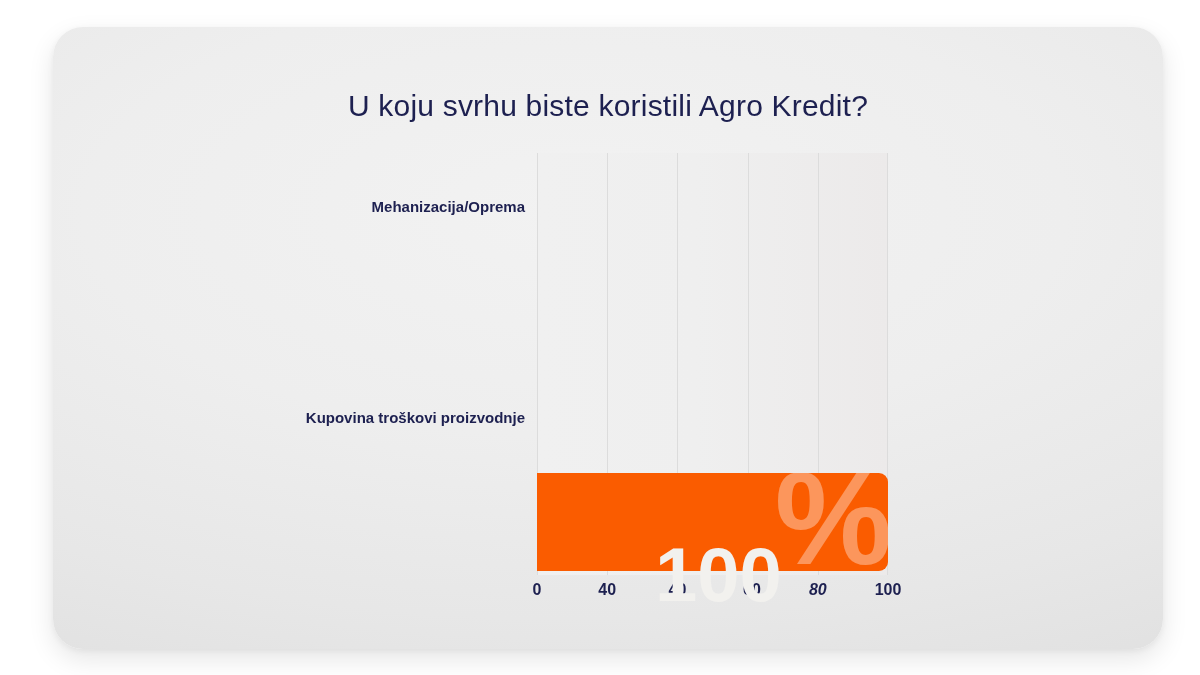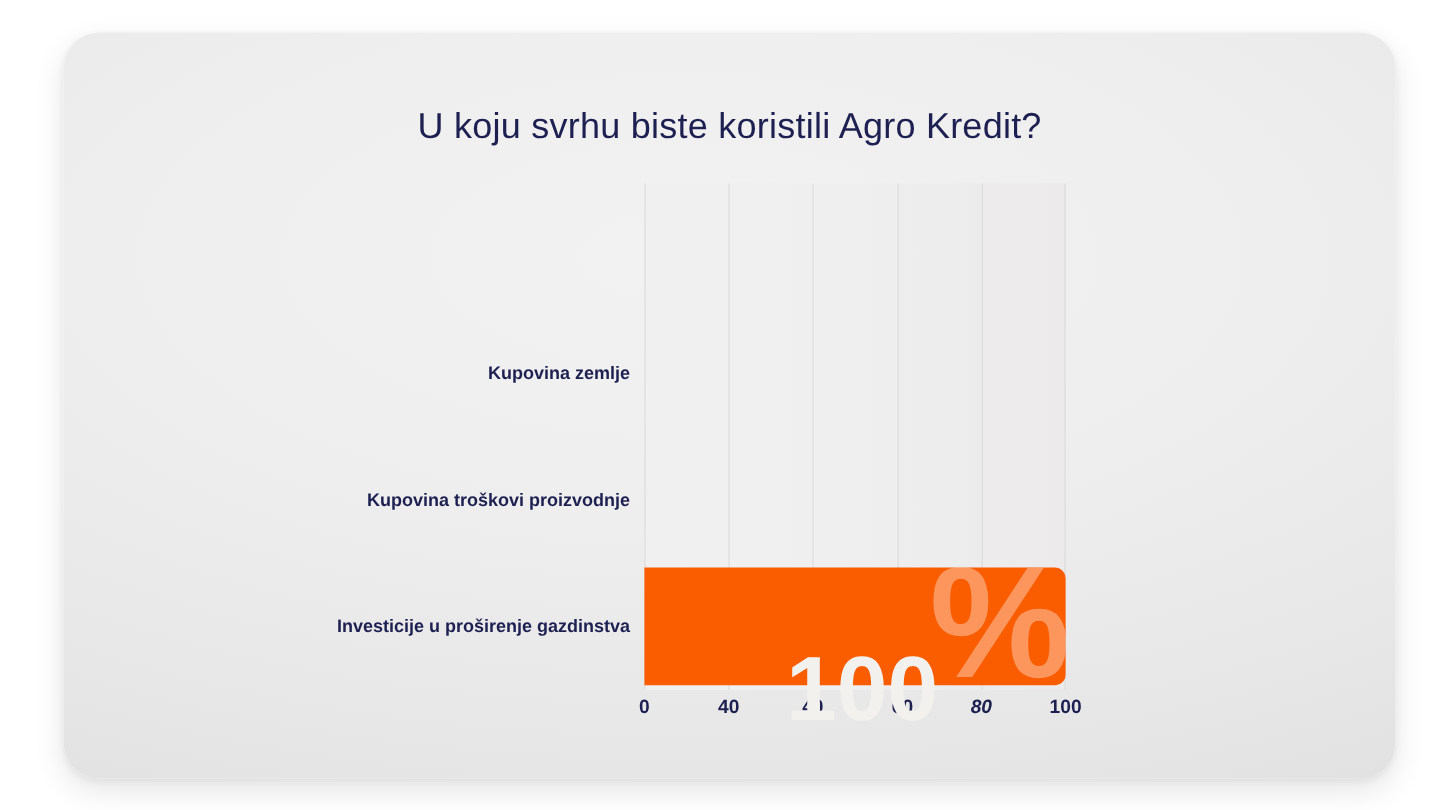--- a/index.html
+++ b/index.html
@@ -179,23 +179,22 @@
           <div class="gridline" style="left: 0px;"></div>
           <div class="gridline" style="left: 70.2px;"></div>
           <div class="gridline" style="left: 140.4px;"></div>
           <div class="gridline" style="left: 210.6px;"></div>
           <div class="gridline" style="left: 280.8px;"></div>
           <div class="gridline" style="left: 350px;"></div>
         </div>
     </div>
 
     <div class="cat-labels" id="cat-labels">
-        <div class="cat-label" style="top: 158.25px; padding-right: 6px;">Kupovina zemlje</div>
+        <div class="cat-label" style="top: 52.75px; padding-right: 6px;">Mehanizacija/Oprema</div>
         <div class="cat-label" style="top: 263.75px; padding-right: 6px;">Kupovina troškovi proizvodnje</div>
-        <div class="cat-label" style="top: 369.25px; padding-right: 6px;">Investicije u proširenje gazdinstva</div>
       </div>
 
     <div class="bars-layer" id="bars-layer">
         <div class="bar-row" style="top: 0px; height: 105.5px;"></div>
         <div class="bar-row" style="top: 105.5px; height: 105.5px;"></div>
         <div class="bar-row" style="top: 211px; height: 105.5px;"></div>
         <div class="bar-row" style="top: 316.5px; height: 105.5px;">
           <div class="bar" style="width: 351px; background: rgb(250, 92, 0);">
             <span class="bar-pct-glyph">%</span>
           </div>

